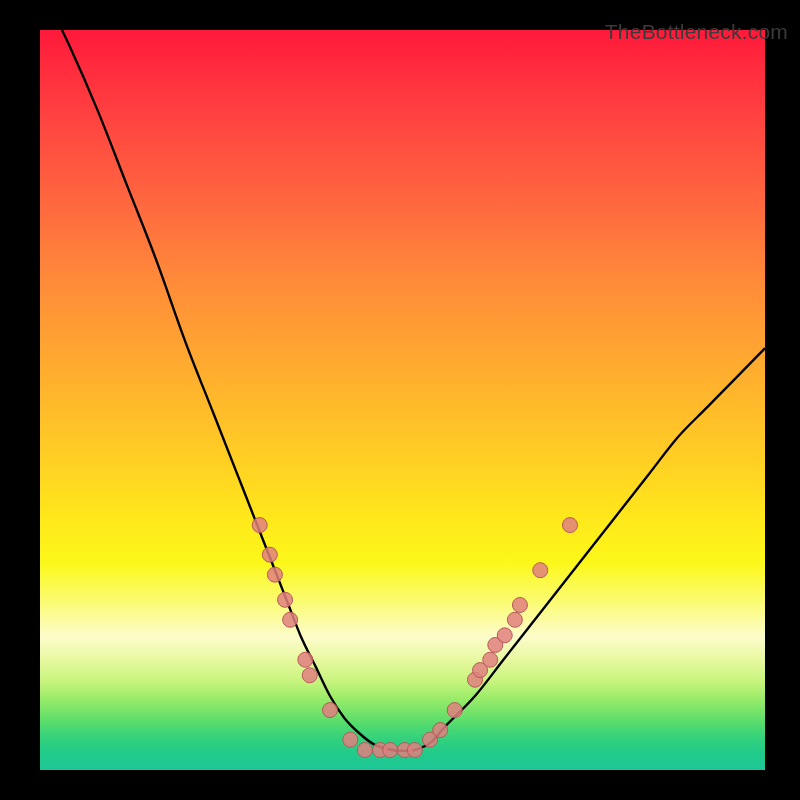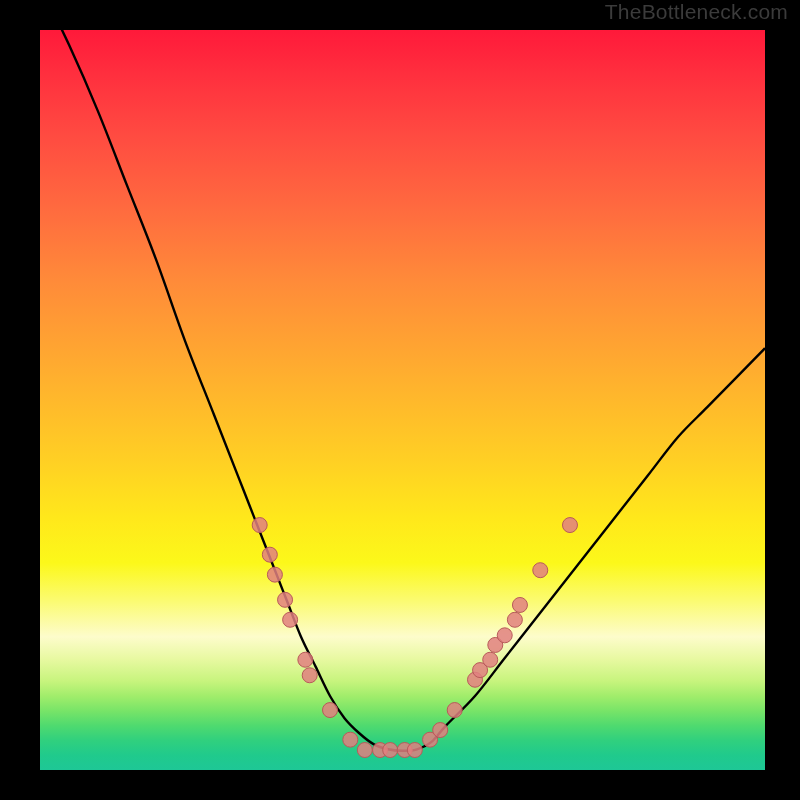--- a/index.html
+++ b/index.html
@@ -53,21 +53,21 @@
     );
   }
   .curve-svg {
     position: absolute;
     inset: 0;
     width: 100%;
     height: 100%;
   }
   .watermark {
     position: absolute;
-    top: 0;
+    top: 20px;
     right: 12px;
     color: #3b3b3b;
     font-size: 21px;
     letter-spacing: 0.2px;
     font-weight: 500;
   }
 </style>
 </head>
 <body>
 

